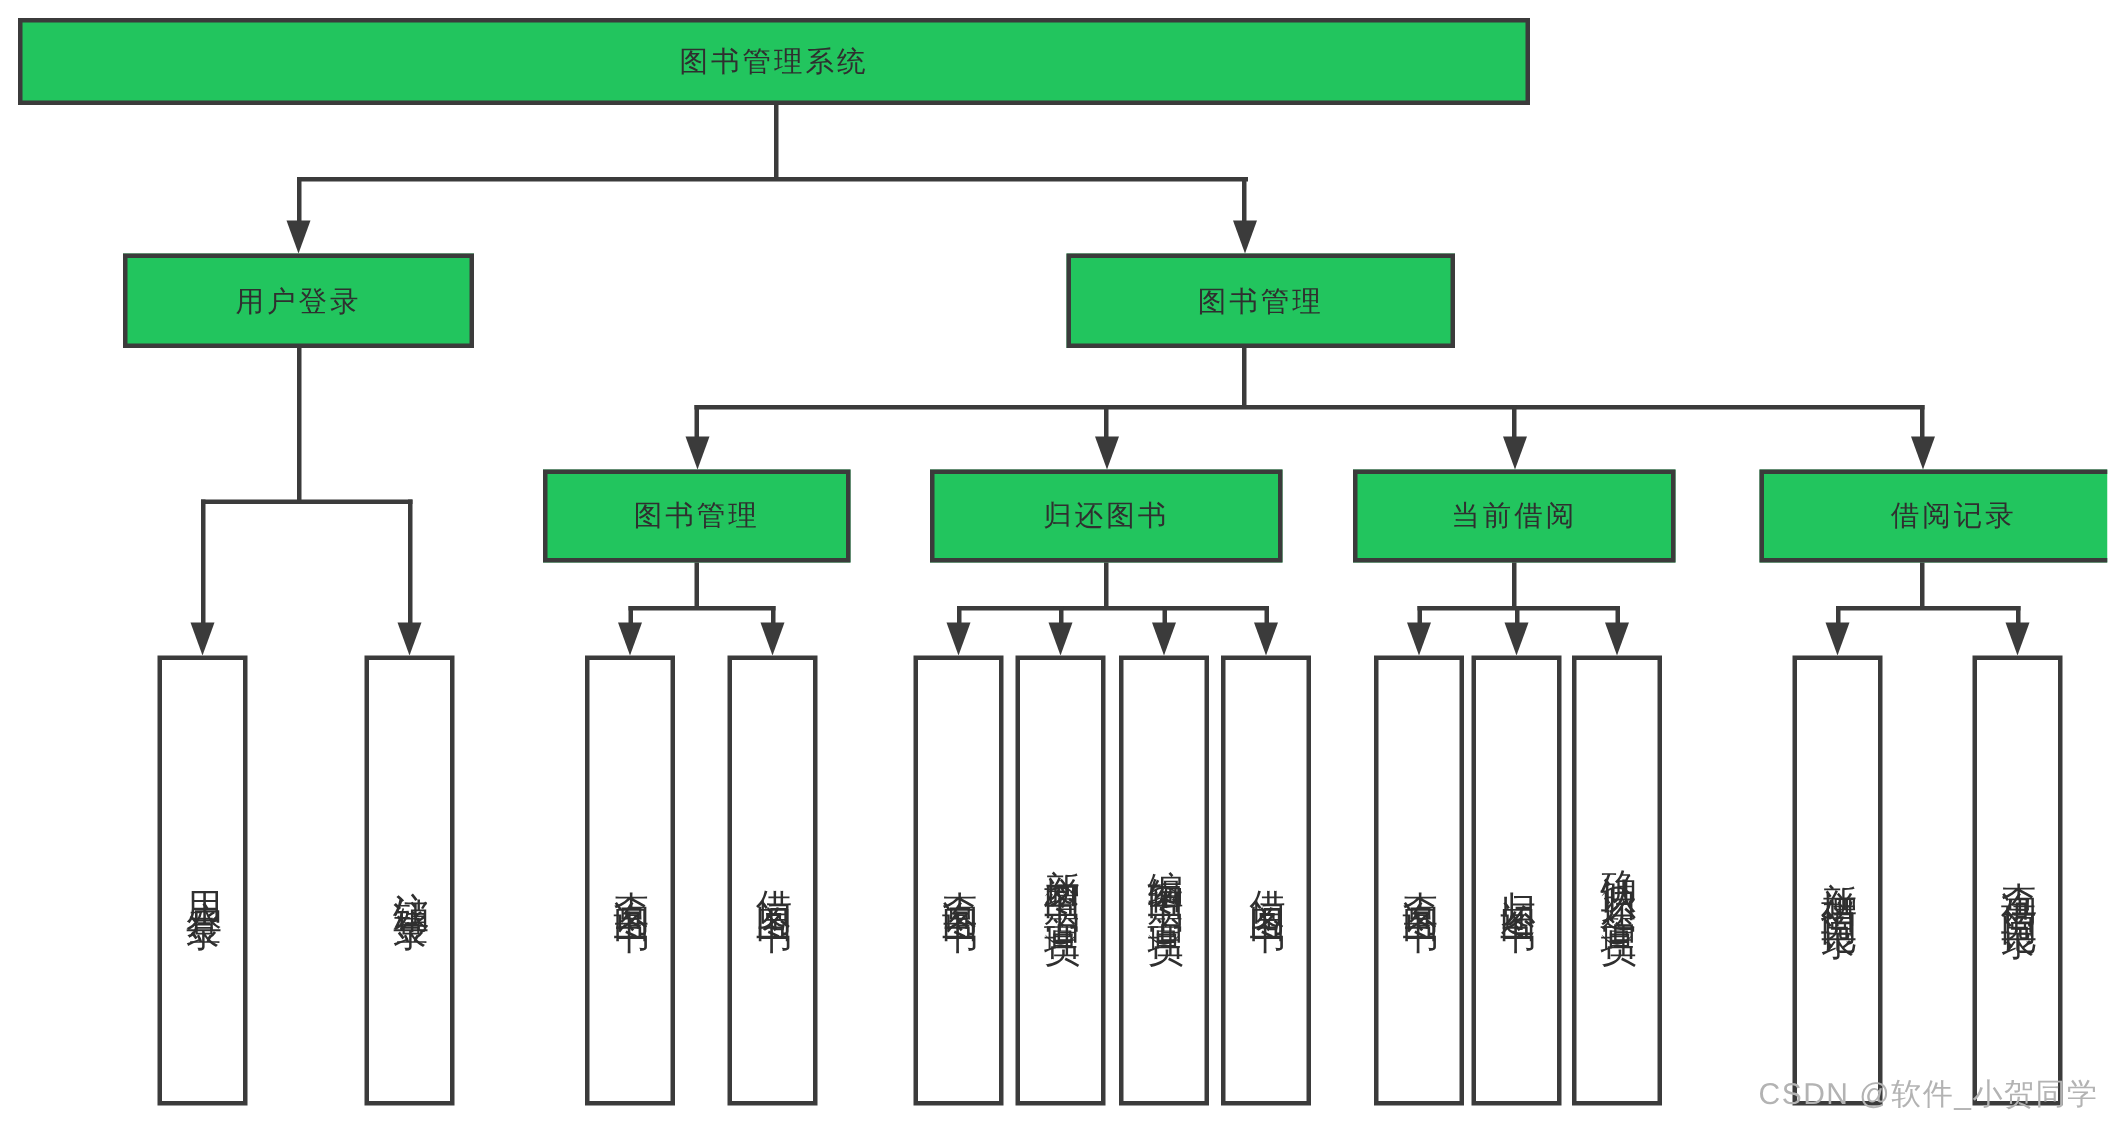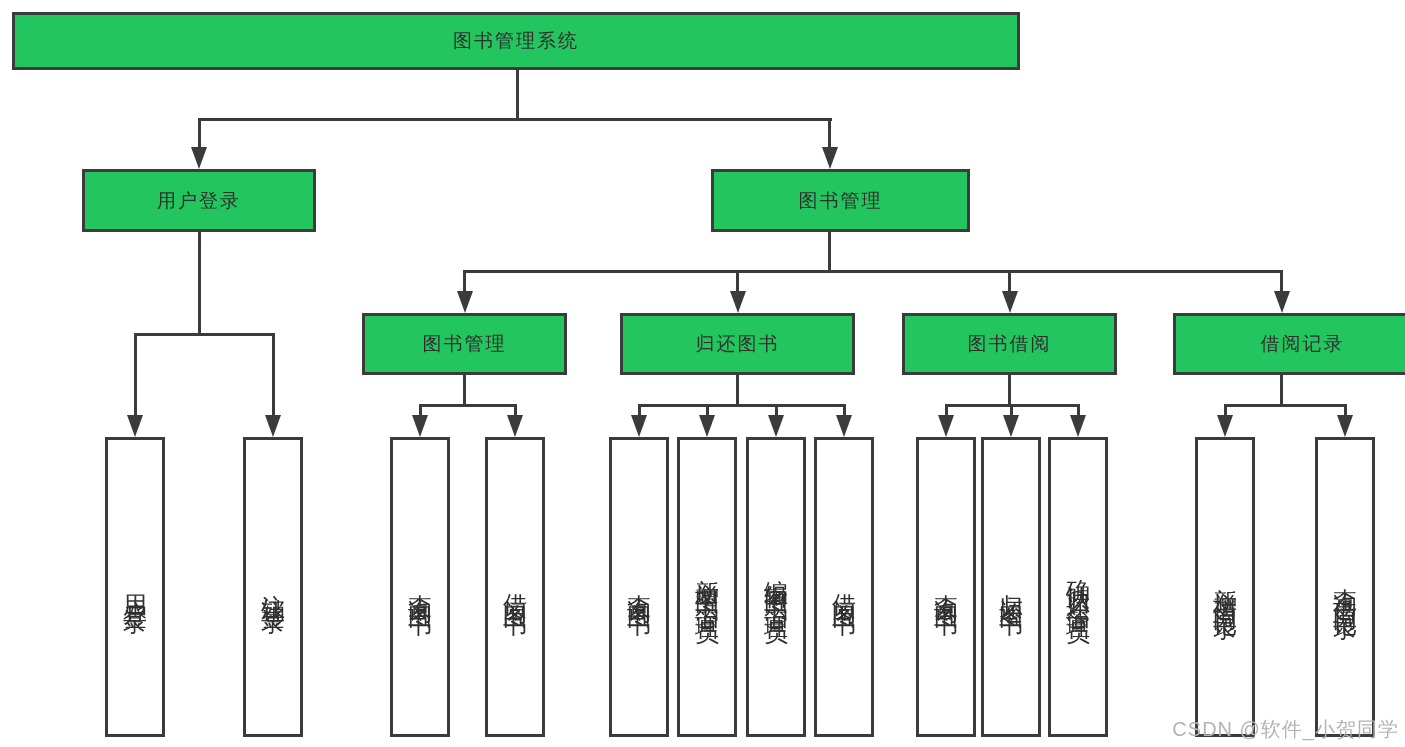--- a/index.html
+++ b/index.html
@@ -84,21 +84,21 @@
   <div class="line" style="left:1280px;top:270px;width:3px;height:23px"></div>
   <div class="ah" style="left:1273.5px;top:291px"></div>
 
   <div class="box" style="left:362px;top:313px;width:205px;height:62px">
     <span>图书管理</span>
   </div>
   <div class="box" style="left:620px;top:313px;width:235px;height:62px">
     <span>归还图书</span>
   </div>
   <div class="box" style="left:902px;top:313px;width:215px;height:62px">
-    <span>图书借阅</span>
+    <span>当前借阅</span>
   </div>
   <div class="box" style="left:1173px;top:313px;width:259px;height:62px">
     <span>借阅记录</span>
   </div>
 
   <div class="line" style="left:463px;top:375px;width:3px;height:31px"></div>
   <div class="line" style="left:418.5px;top:404px;width:98px;height:3px"></div>
   <div class="line" style="left:418.5px;top:404px;width:3px;height:13px"></div>
   <div class="ah" style="left:412px;top:415px"></div>
   <div class="line" style="left:513.5px;top:404px;width:3px;height:13px"></div>

